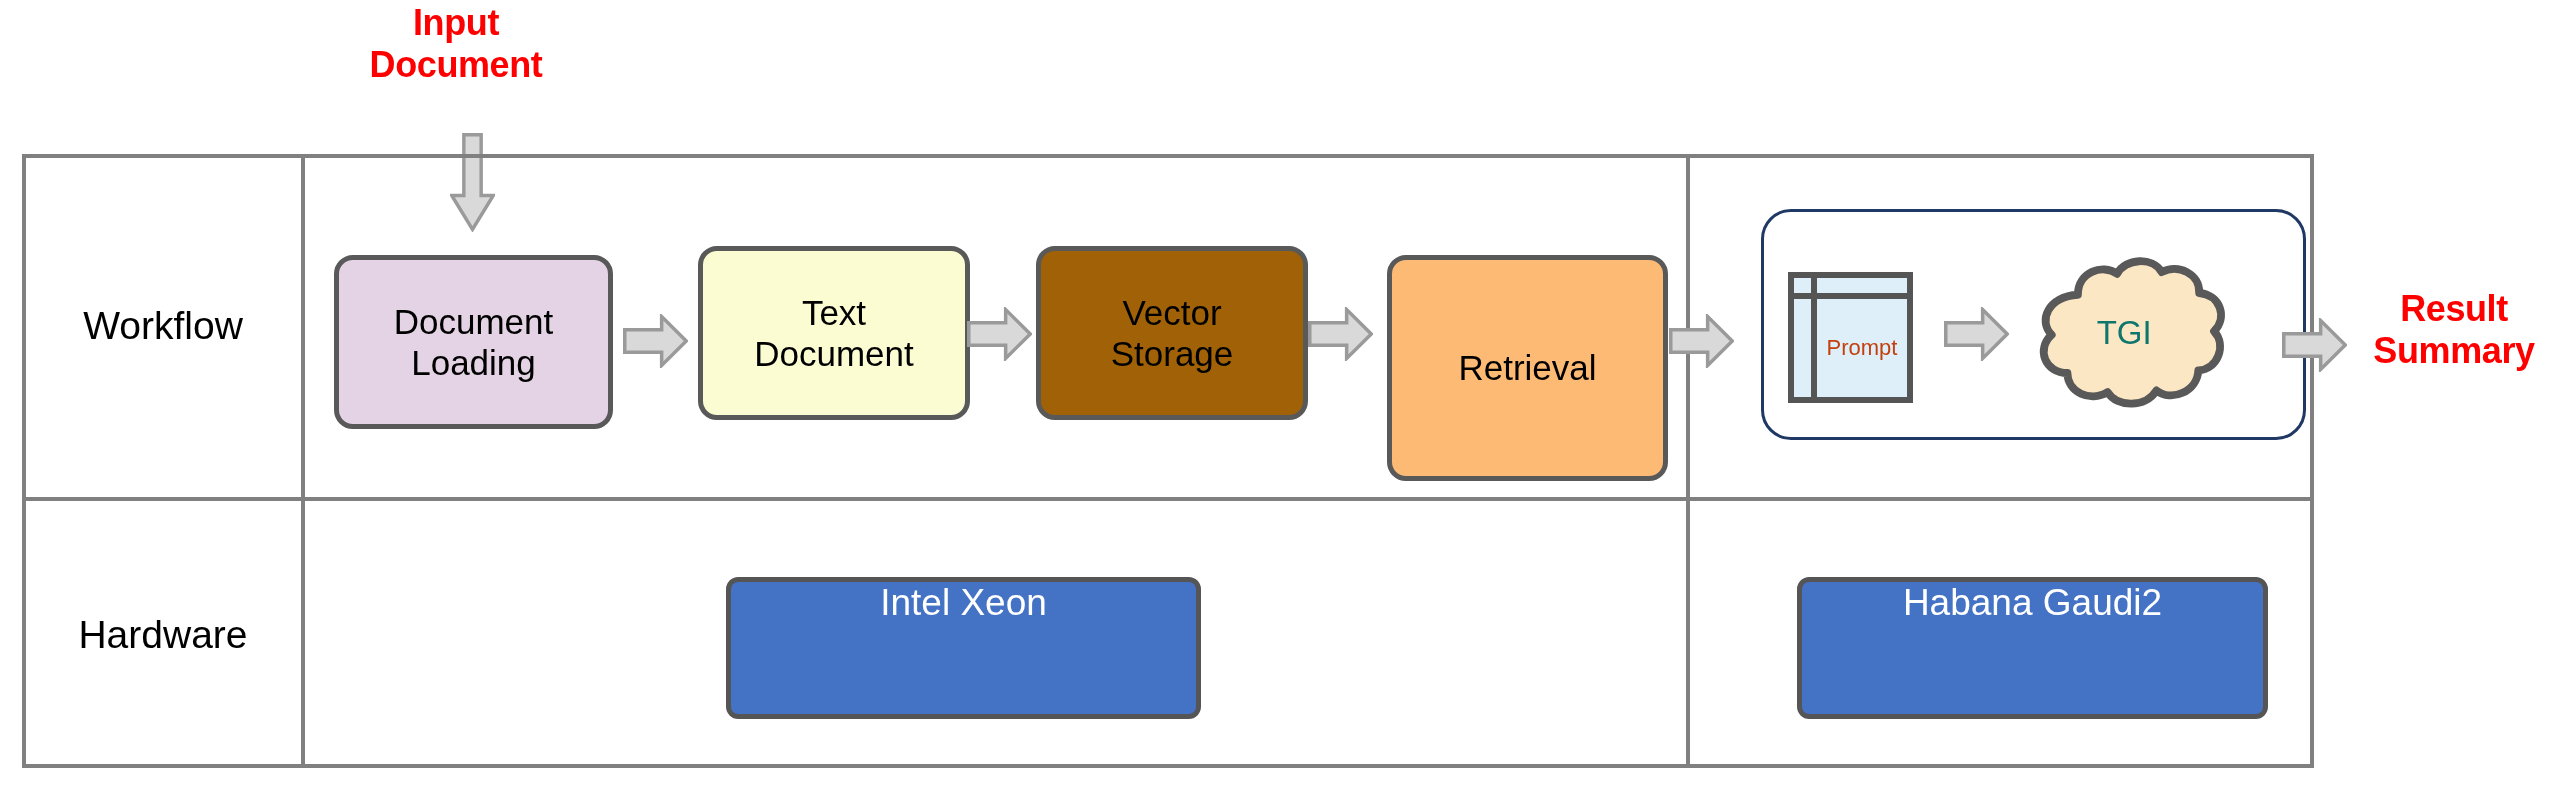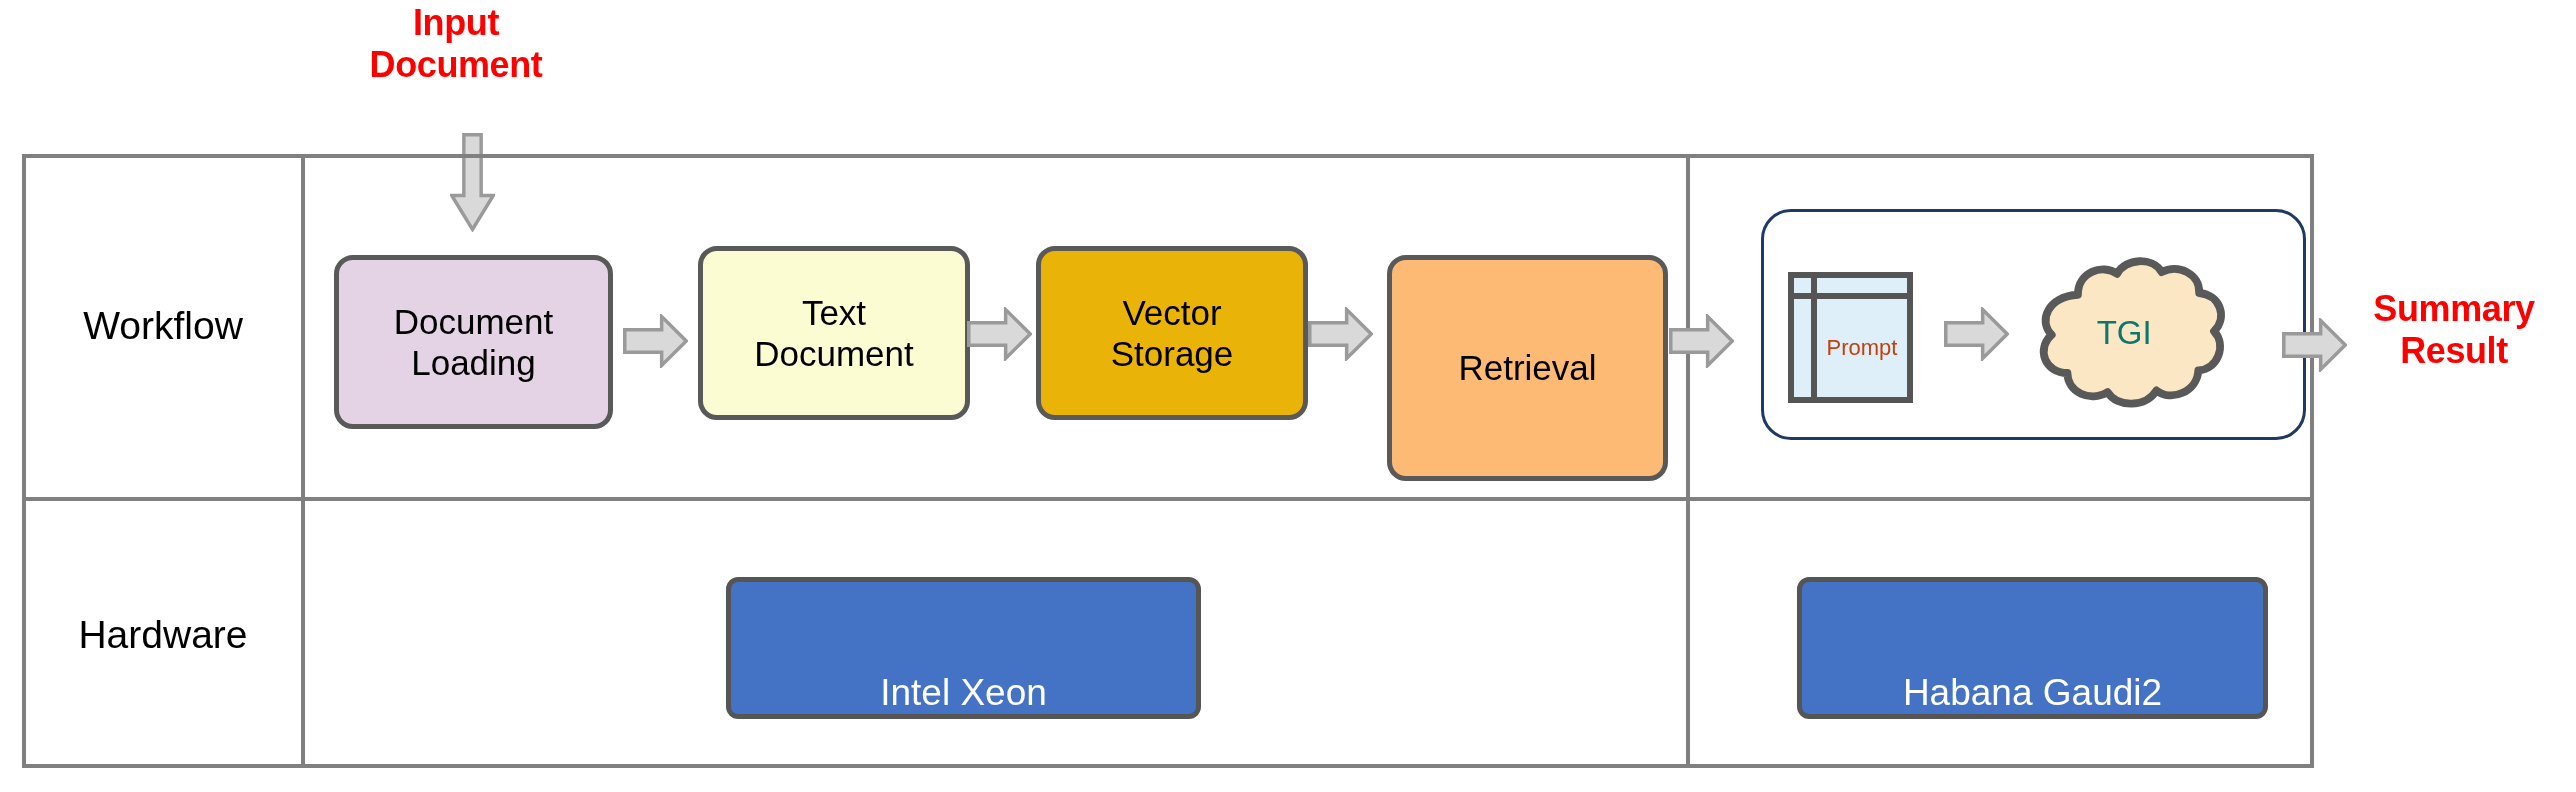--- a/index.html
+++ b/index.html
@@ -32,28 +32,28 @@
 
   
   .stage-box{
     position:absolute;border:5.2px solid #595959;border-radius:19px;
     display:flex;align-items:center;justify-content:center;text-align:center;
     color:#000000;font-size:35px;line-height:1.18;
     font-family:"Liberation Sans",sans-serif;box-sizing:border-box;
   }
   #box-doc-loading{left:334px;top:255px;width:279px;height:174px;background:#E3D3E4;}
   #box-text-split {left:698px;top:246px;width:272px;height:174px;background:#FCFCD3;}
-  #box-vector-stor{left:1036px;top:246px;width:272px;height:174px;background:#eab308;}
+  #box-vector-stor{left:1036px;top:246px;width:272px;height:174px;background:#a16207;}
   #box-retrieval  {left:1387px;top:255px;width:281px;height:226px;background:#fdba74;}
 
   
   .hw-box{
     position:absolute;border:5.2px solid #555555;border-radius:12.2px;
     background:#4472C4;color:#FFFFFF;font-size:37px;
-    display:flex;align-items:flex-end;justify-content:center;
+    display:flex;align-items:flex-start;justify-content:center;
     font-family:"Liberation Sans",sans-serif;box-sizing:border-box;
   }
   #hw-xeon  {left:726px; top:577px;width:475px;height:142px;}
   #hw-gaudi {left:1797px;top:577px;width:471px;height:142px;}
 
   
   #tgi-group{
     position:absolute;left:1761px;top:209px;width:545px;height:231px;
     border:3.5px solid #1F3864;border-radius:30px;background:transparent;
     box-sizing:border-box;
@@ -197,22 +197,22 @@
     <div class="cloud-text">TGI</div>
   </div>
 
   <div class="arrow" style="left:2282px;top:318px;width:65px;height:54px;">
     <svg viewBox="0 0 74 62" preserveAspectRatio="none">
       <polygon points="2,18 44,18 44,3 72,31 44,59 44,44 2,44" fill="#D9D9D9" stroke="#9A9A9A" stroke-width="4" stroke-linejoin="miter"></polygon>
     </svg>
   </div>
 
   <div id="summary-label" class="callout">
+    <div>Result</div>
     <div>Summary</div>
-    <div>Result</div>
   </div>
 
   <div id="hw-xeon" class="hw-box">
     <span>Intel Xeon</span>
   </div>
   <div id="hw-gaudi" class="hw-box">
     <span>Habana Gaudi2</span>
   </div>
 
 </div>

